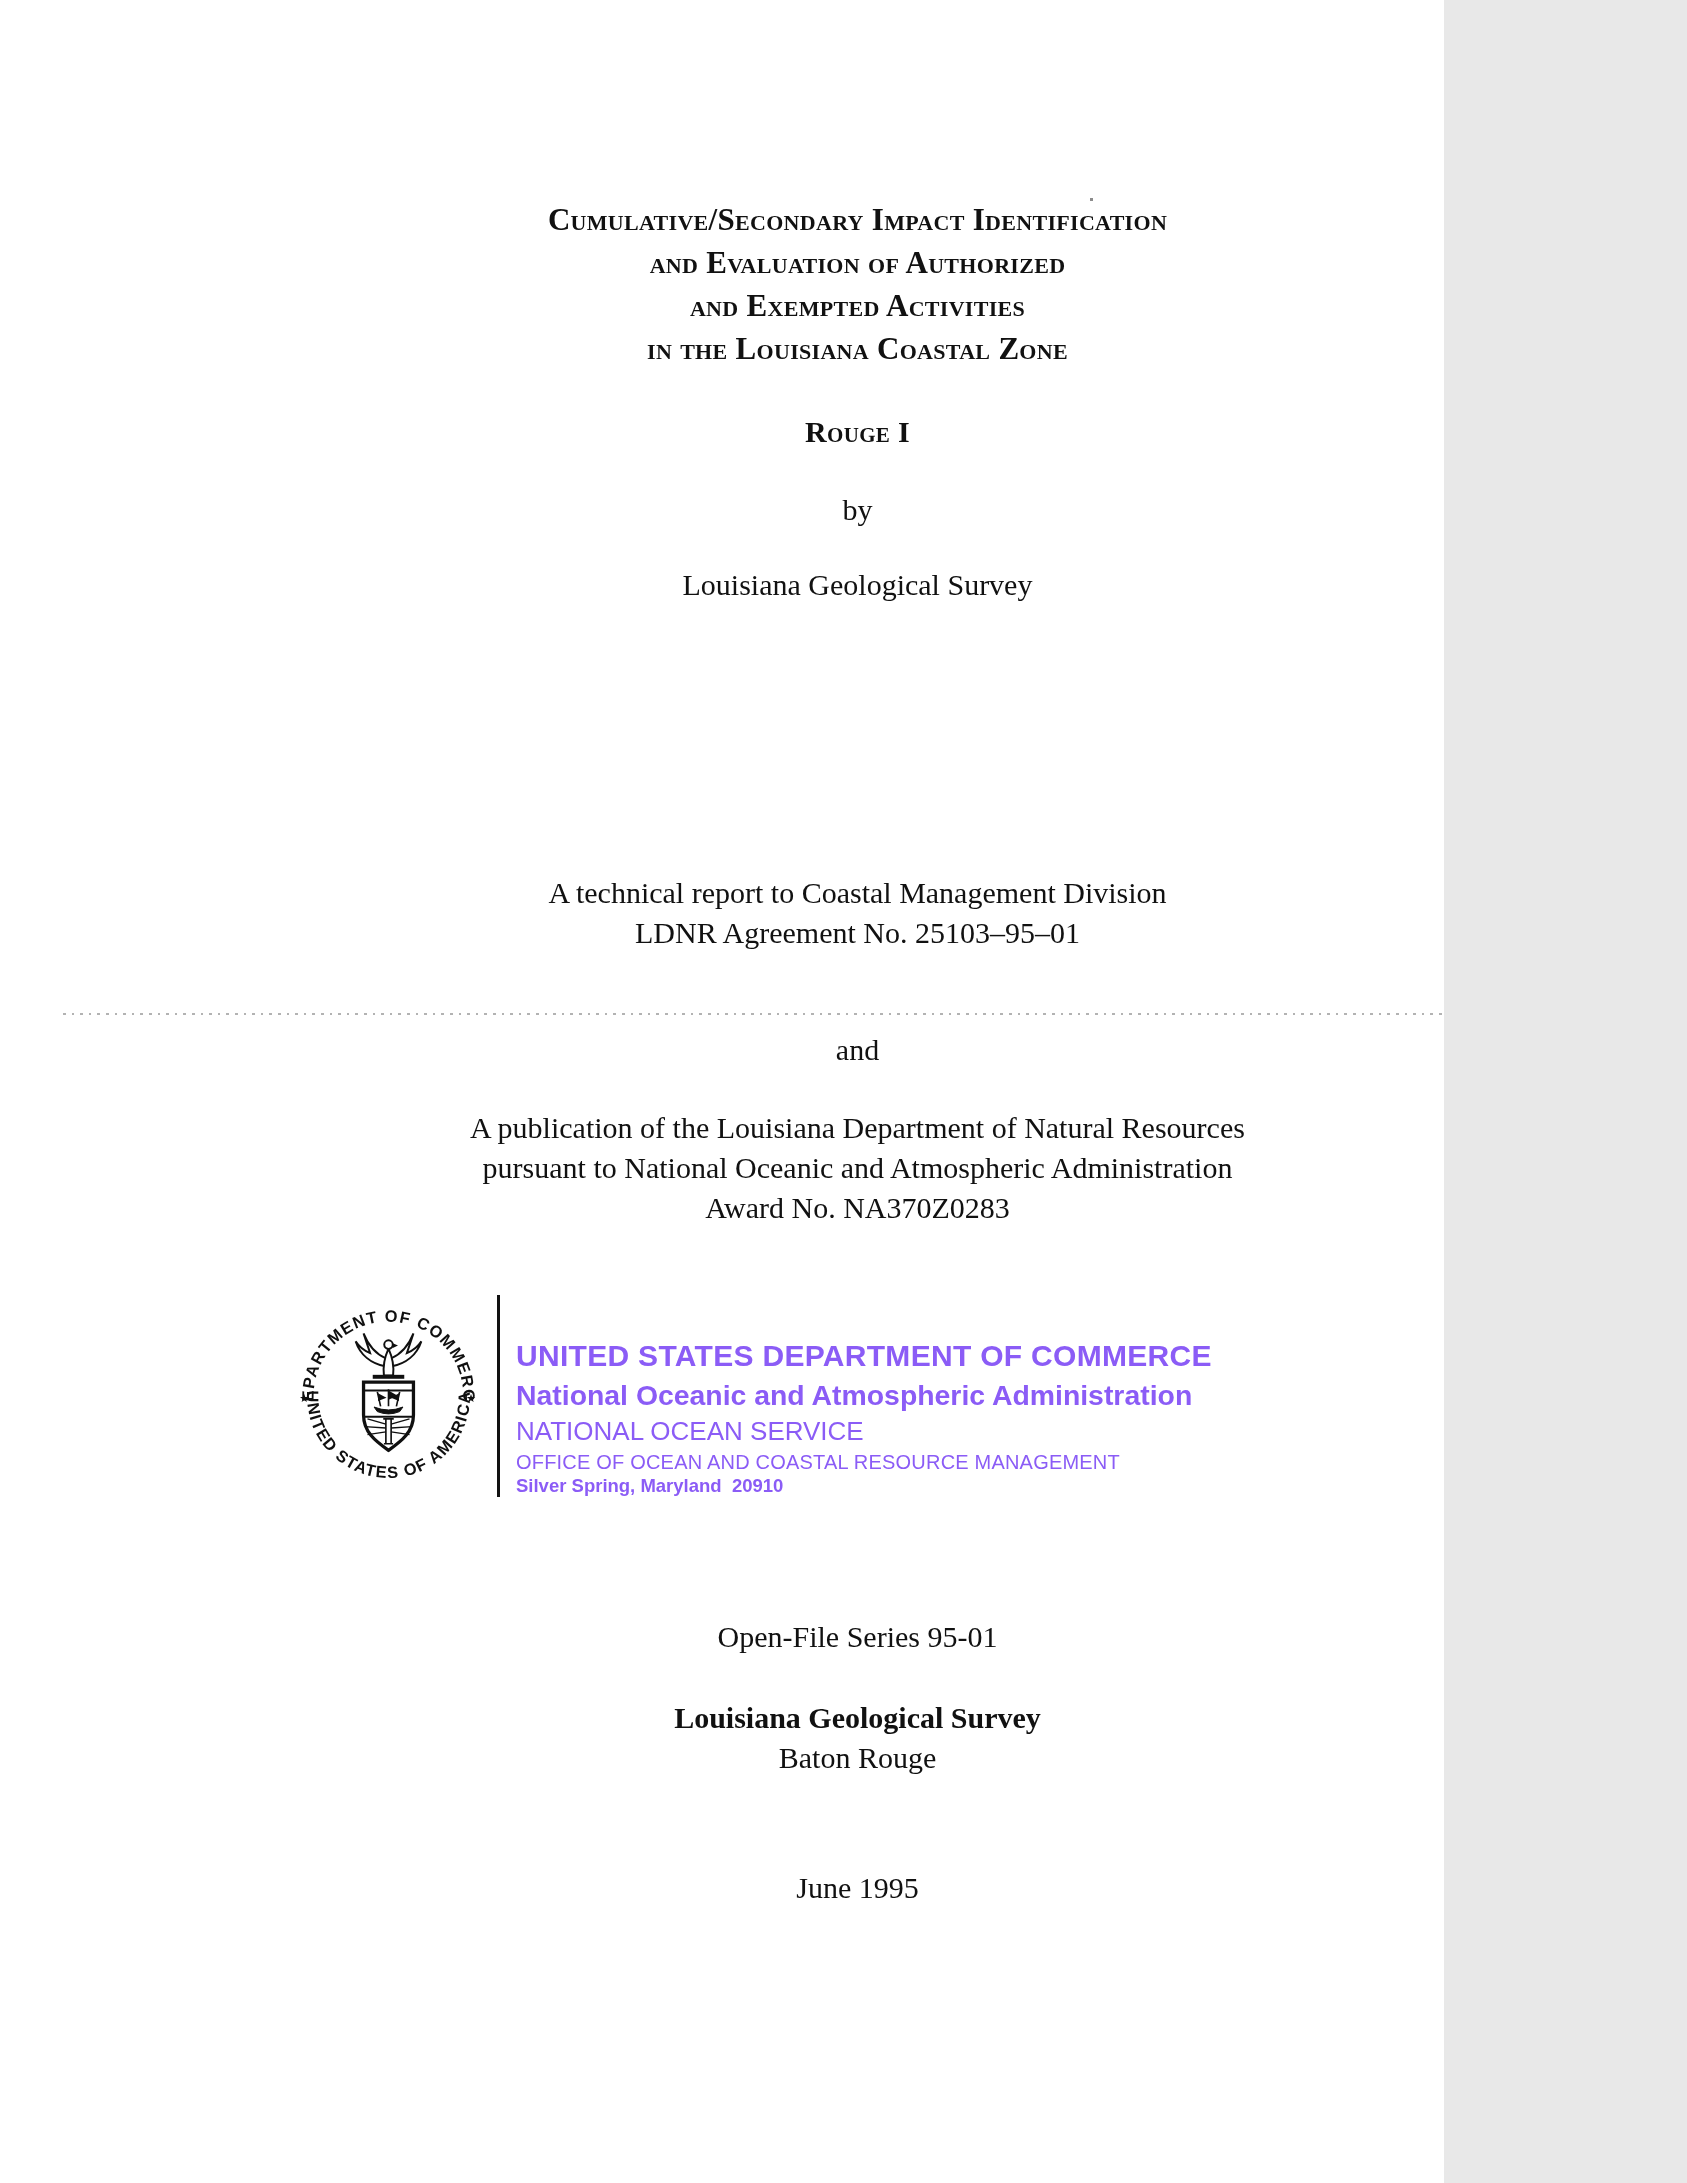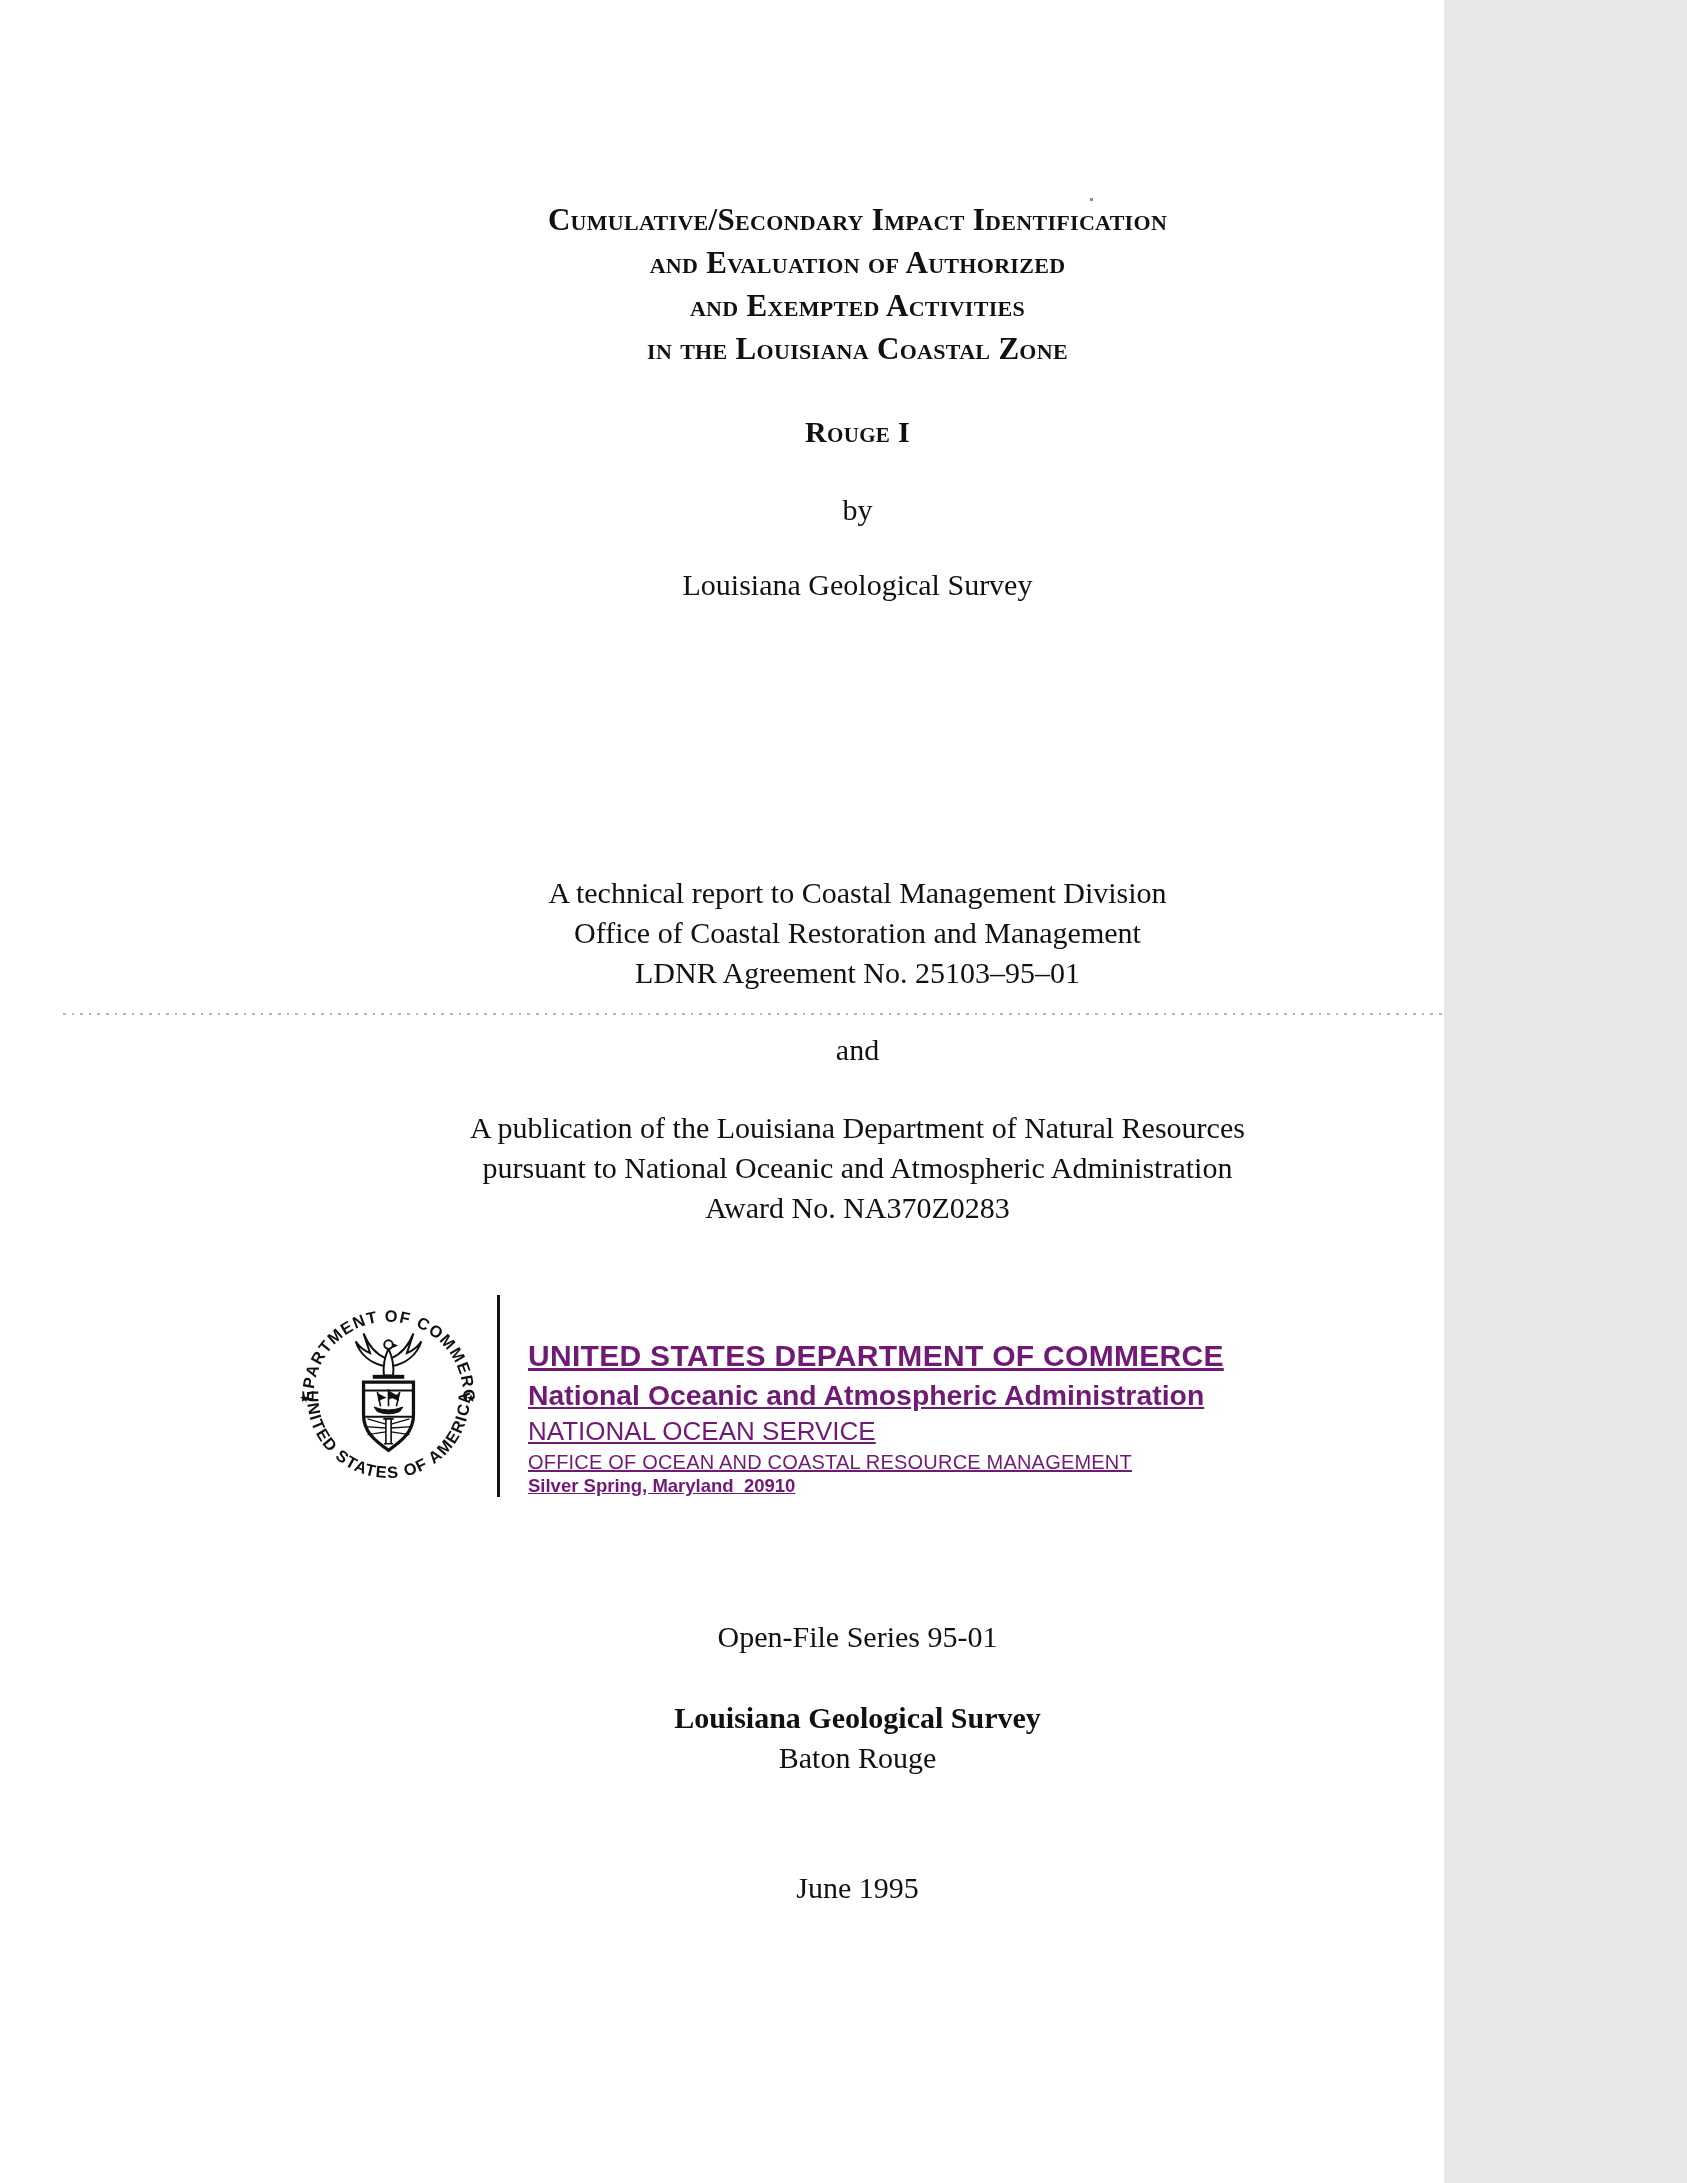--- a/index.html
+++ b/index.html
@@ -34,21 +34,21 @@
   .publisher-block { top:1698px; font-size:30px; line-height:40px; }
   .publisher-block .pub-name { font-weight:700; }
   .date-line { top:1868px; font-size:30px; line-height:40px; }
 
   
   .seal-box { position:absolute; left:290px; top:1298px; width:197px; height:197px; }
   .seal-box svg { width:100%; height:100%; }
   .seal-text { font-family:"Liberation Sans", sans-serif; font-weight:700; font-size:25px; letter-spacing:2px; fill:#101010; }
   .seal-star { font-size:17px; fill:#101010; }
   .agency-divider { position:absolute; left:497px; top:1295px; width:3.3px; height:202px; background:#121212; }
-  .agency-line { position:absolute; left:528px; font-family:"Liberation Sans", sans-serif; color:#701a75; white-space:pre;text-decoration:underline; }
+  .agency-line { position:absolute; left:516px; font-family:"Liberation Sans", sans-serif; color:#8b5cf6; white-space:pre; }
   .ag1 { top:1339px; font-size:30px; line-height:33px; font-weight:700; letter-spacing:0.3px; }
   .ag2 { top:1379px; font-size:28.4px; line-height:32px; font-weight:700; }
   .ag3 { top:1417px; font-size:26px; line-height:29px; font-weight:400; }
   .ag4 { top:1451px; font-size:20px; line-height:22.5px; font-weight:400; letter-spacing:0.2px; }
   .ag5 { top:1475px; font-size:18.5px; line-height:21px; font-weight:700; }
 
   
   .dotted-rule {
     position:absolute; left:63px; top:1013px; width:1624px; height:2px;
     background:repeating-linear-gradient(90deg, rgba(70,70,70,0.75) 0 2.6px, transparent 2.6px 8.6px);
@@ -90,21 +90,20 @@
   <div class="center phase">Rouge I</div>
 
   <div class="center byline">by</div>
 
   <div class="center author-block">
     <div>Louisiana Geological Survey</div>
   </div>
 
   <div class="center tech-block">
     <div>A technical report to Coastal Management Division</div>
-    <div>Office of Coastal Restoration and Management</div>
     <div>LDNR Agreement No. 25103–95–01</div>
   </div>
 
   <div class="dotted-rule"></div>
 
   <div class="center and-label">and</div>
 
   <div class="center pub-block">
     <div>A publication of the Louisiana Department of Natural Resources</div>
     <div>pursuant to National Oceanic and Atmospheric Administration</div>

